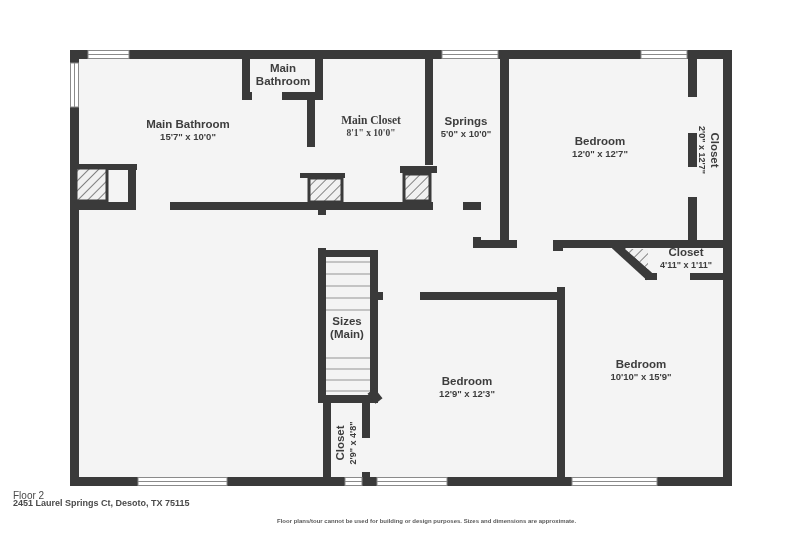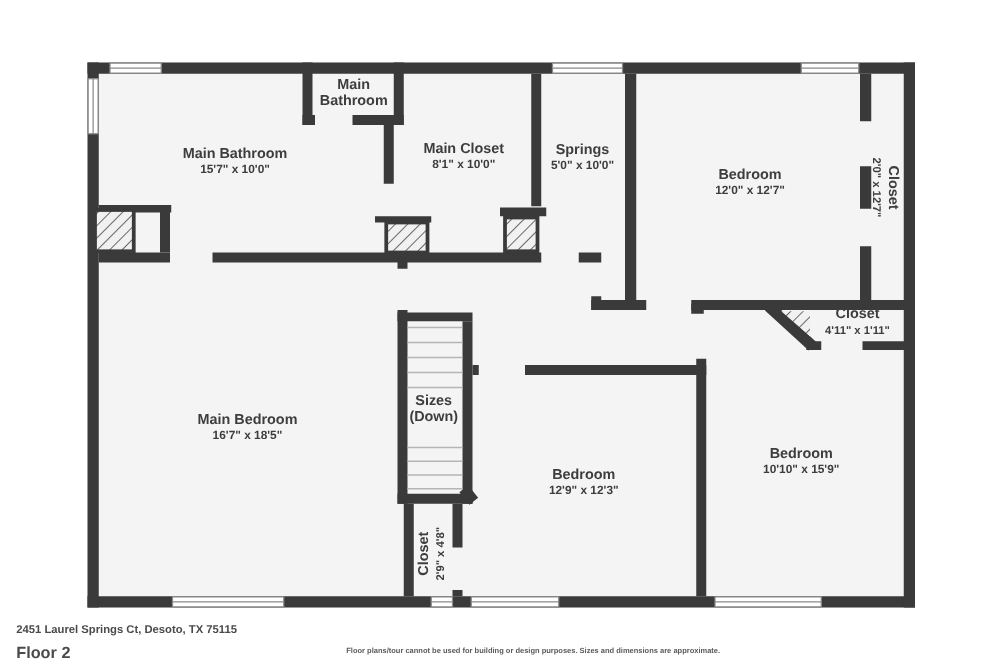--- a/index.html
+++ b/index.html
@@ -9,21 +9,21 @@
   .room-label{position:absolute;transform:translate(-50%,-50%);text-align:center;
               color:#3d3d3d;white-space:nowrap;z-index:2;}
   .room-label .rname{font-size:11.5px;font-weight:700;line-height:13px;}
   .room-label .rdims{font-size:9.5px;font-weight:600;line-height:12px;}
   .room-label.rot90{transform:translate(-50%,-50%) rotate(90deg);}
   .room-label.rotn90{transform:translate(-50%,-50%) rotate(-90deg);}
   .room-label.wrap .rname{white-space:normal;width:66px;}
   .room-label.smalldims .rdims{font-size:9px;}
   .footer-address{position:absolute;left:13px;top:498px;font-size:9px;font-weight:700;
                   color:#4a4a4a;z-index:2;}
-  .footer-floor{position:absolute;left:13px;top:514px;font-size:13px;font-weight:700;
+  .footer-floor{position:absolute;left:13px;top:490px;font-size:10px;font-weight:400;
                 color:#4a4a4a;z-index:2;}
   .footer-disclaimer{position:absolute;left:277px;top:518px;font-size:6px;font-weight:600;
                      color:#5a5a5a;z-index:2;}
 </style>
 </head>
 <body>
 
 <div class="canvas">
 
   <svg class="plan-svg" width="800" height="533" viewBox="0 0 800 533">
@@ -138,21 +138,21 @@
 
   <div class="room-label wrap" style="left:283px;top:75px;">
     <div class="rname">Main Bathroom</div>
   </div>
 
   <div class="room-label" style="left:188px;top:130px;">
     <div class="rname">Main Bathroom</div>
     <div class="rdims">15'7" x 10'0"</div>
   </div>
 
-  <div class="room-label" style="left:371px;top:126px;">
+  <div class="room-label" style="left:371px;top:126px;font-family:Liberation Serif, serif;">
     <div class="rname">Main Closet</div>
     <div class="rdims">8'1" x 10'0"</div>
   </div>
 
   <div class="room-label" style="left:466px;top:127px;">
     <div class="rname">Springs</div>
     <div class="rdims">5'0" x 10'0"</div>
   </div>
 
   <div class="room-label" style="left:600px;top:147px;">
@@ -163,28 +163,24 @@
   <div class="room-label rot90 smalldims" style="left:708px;top:150px;">
     <div class="rname">Closet</div>
     <div class="rdims">2'0" x 12'7"</div>
   </div>
 
   <div class="room-label smalldims" style="left:686px;top:258px;">
     <div class="rname">Closet</div>
     <div class="rdims">4'11" x 1'11"</div>
   </div>
 
-  <div class="room-label" style="left:198px;top:343px;">
-    <div class="rname">Main Bedroom</div>
-    <div class="rdims">16'7" x 18'5"</div>
-  </div>
 
   <div class="room-label" style="left:347px;top:328px;">
     <div class="rname">Sizes</div>
-    <div class="rname">(Down)</div>
+    <div class="rname">(Main)</div>
   </div>
 
   <div class="room-label" style="left:467px;top:387px;">
     <div class="rname">Bedroom</div>
     <div class="rdims">12'9" x 12'3"</div>
   </div>
 
   <div class="room-label" style="left:641px;top:370px;">
     <div class="rname">Bedroom</div>
     <div class="rdims">10'10" x 15'9"</div>

